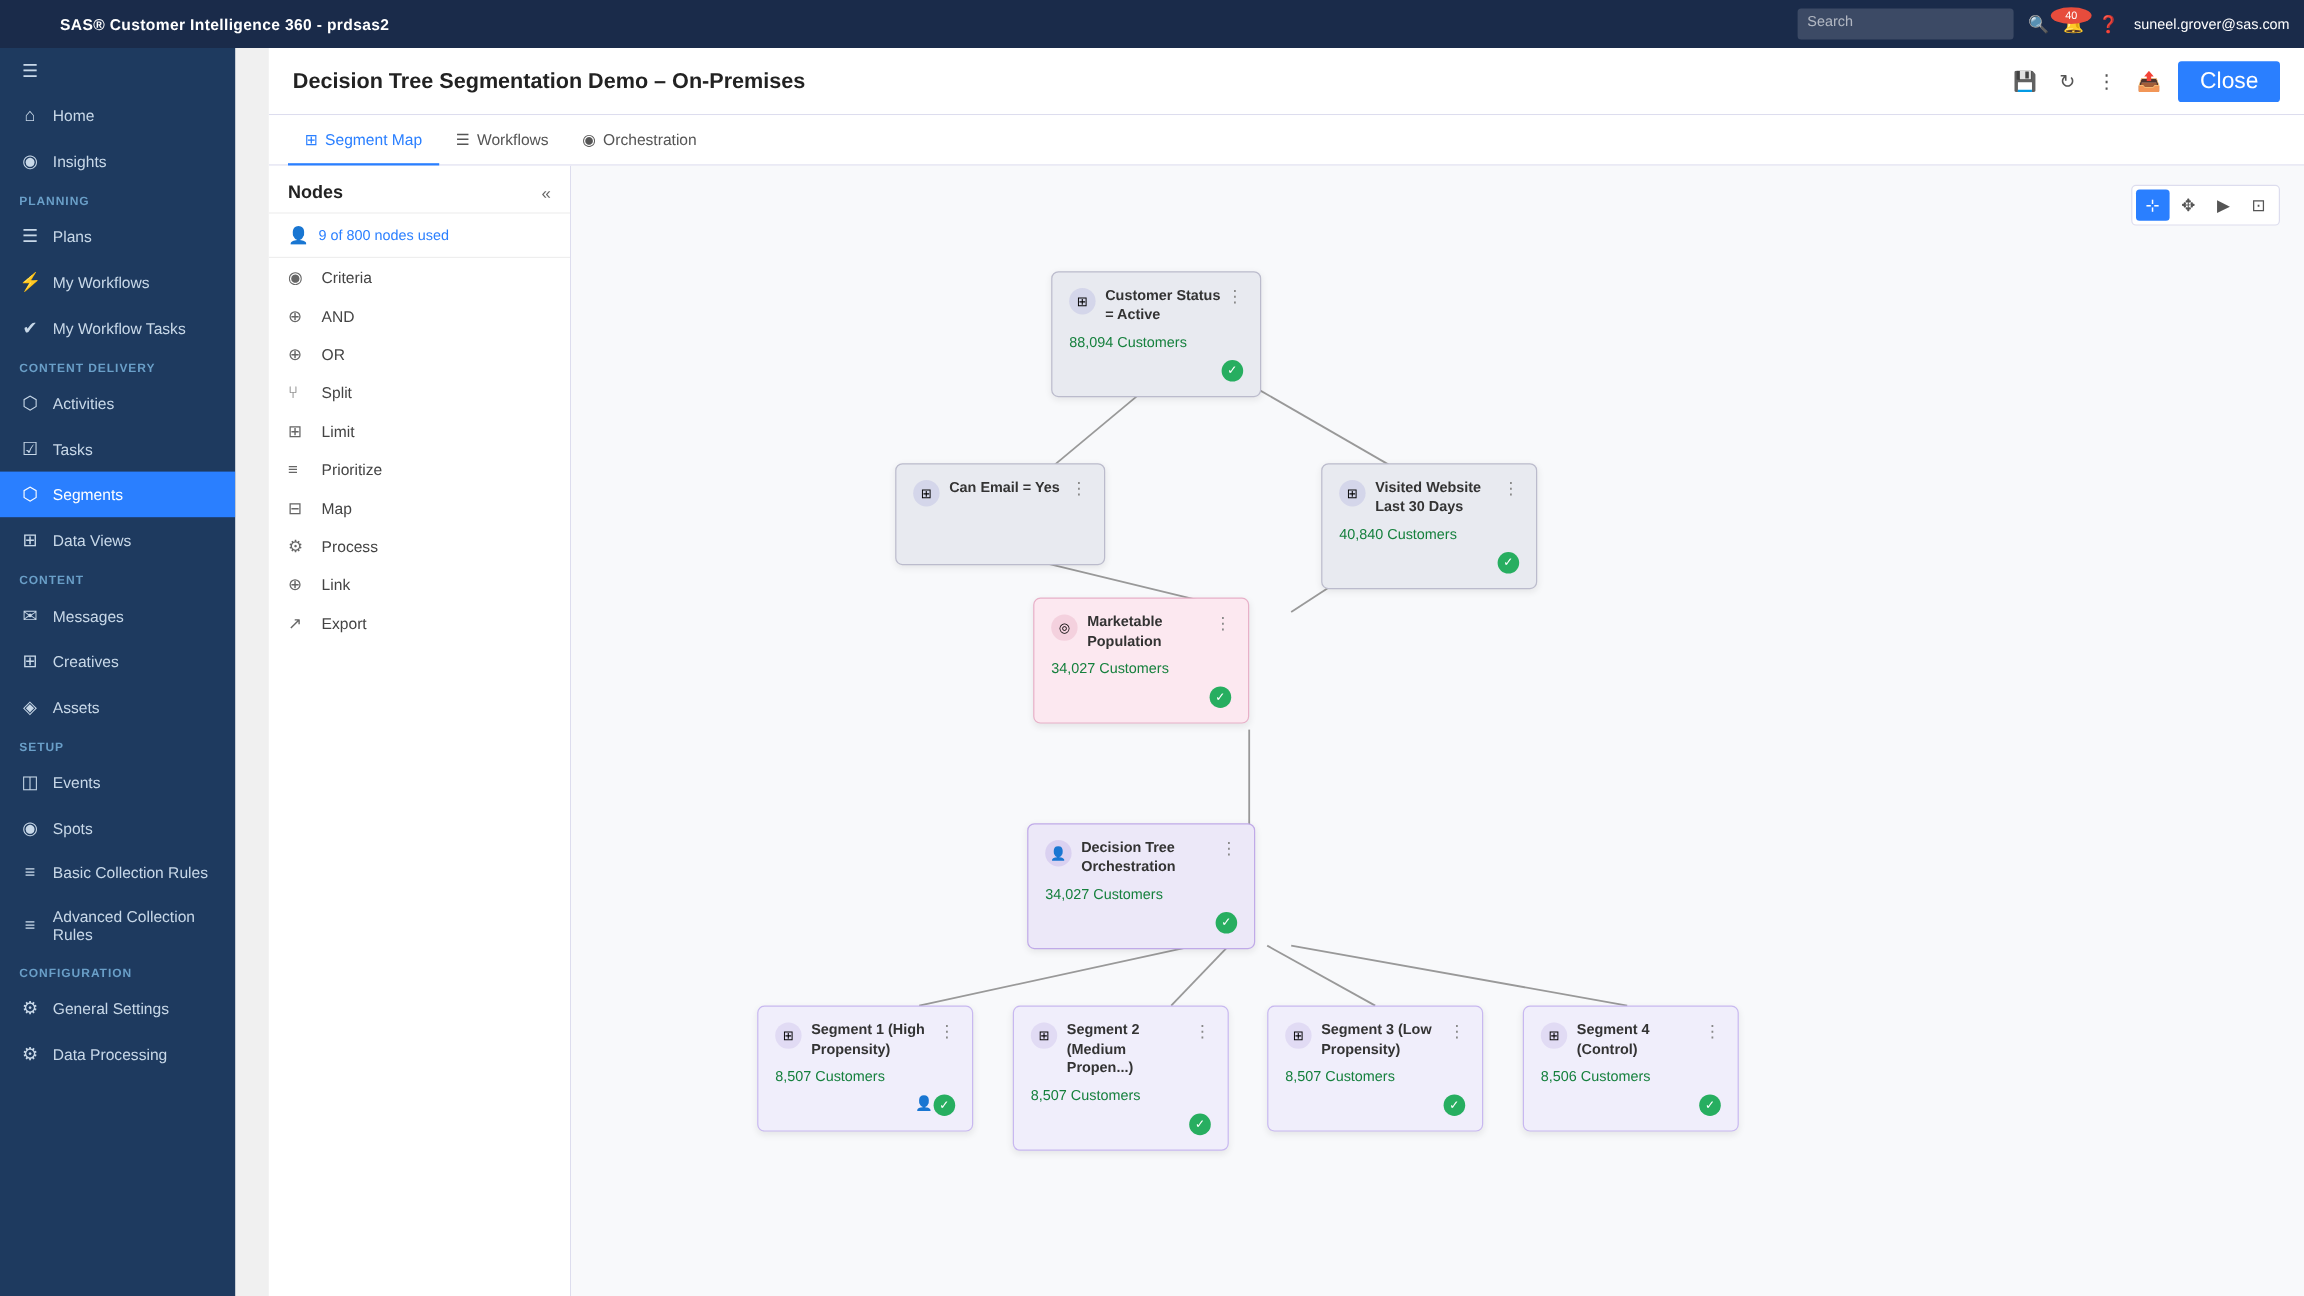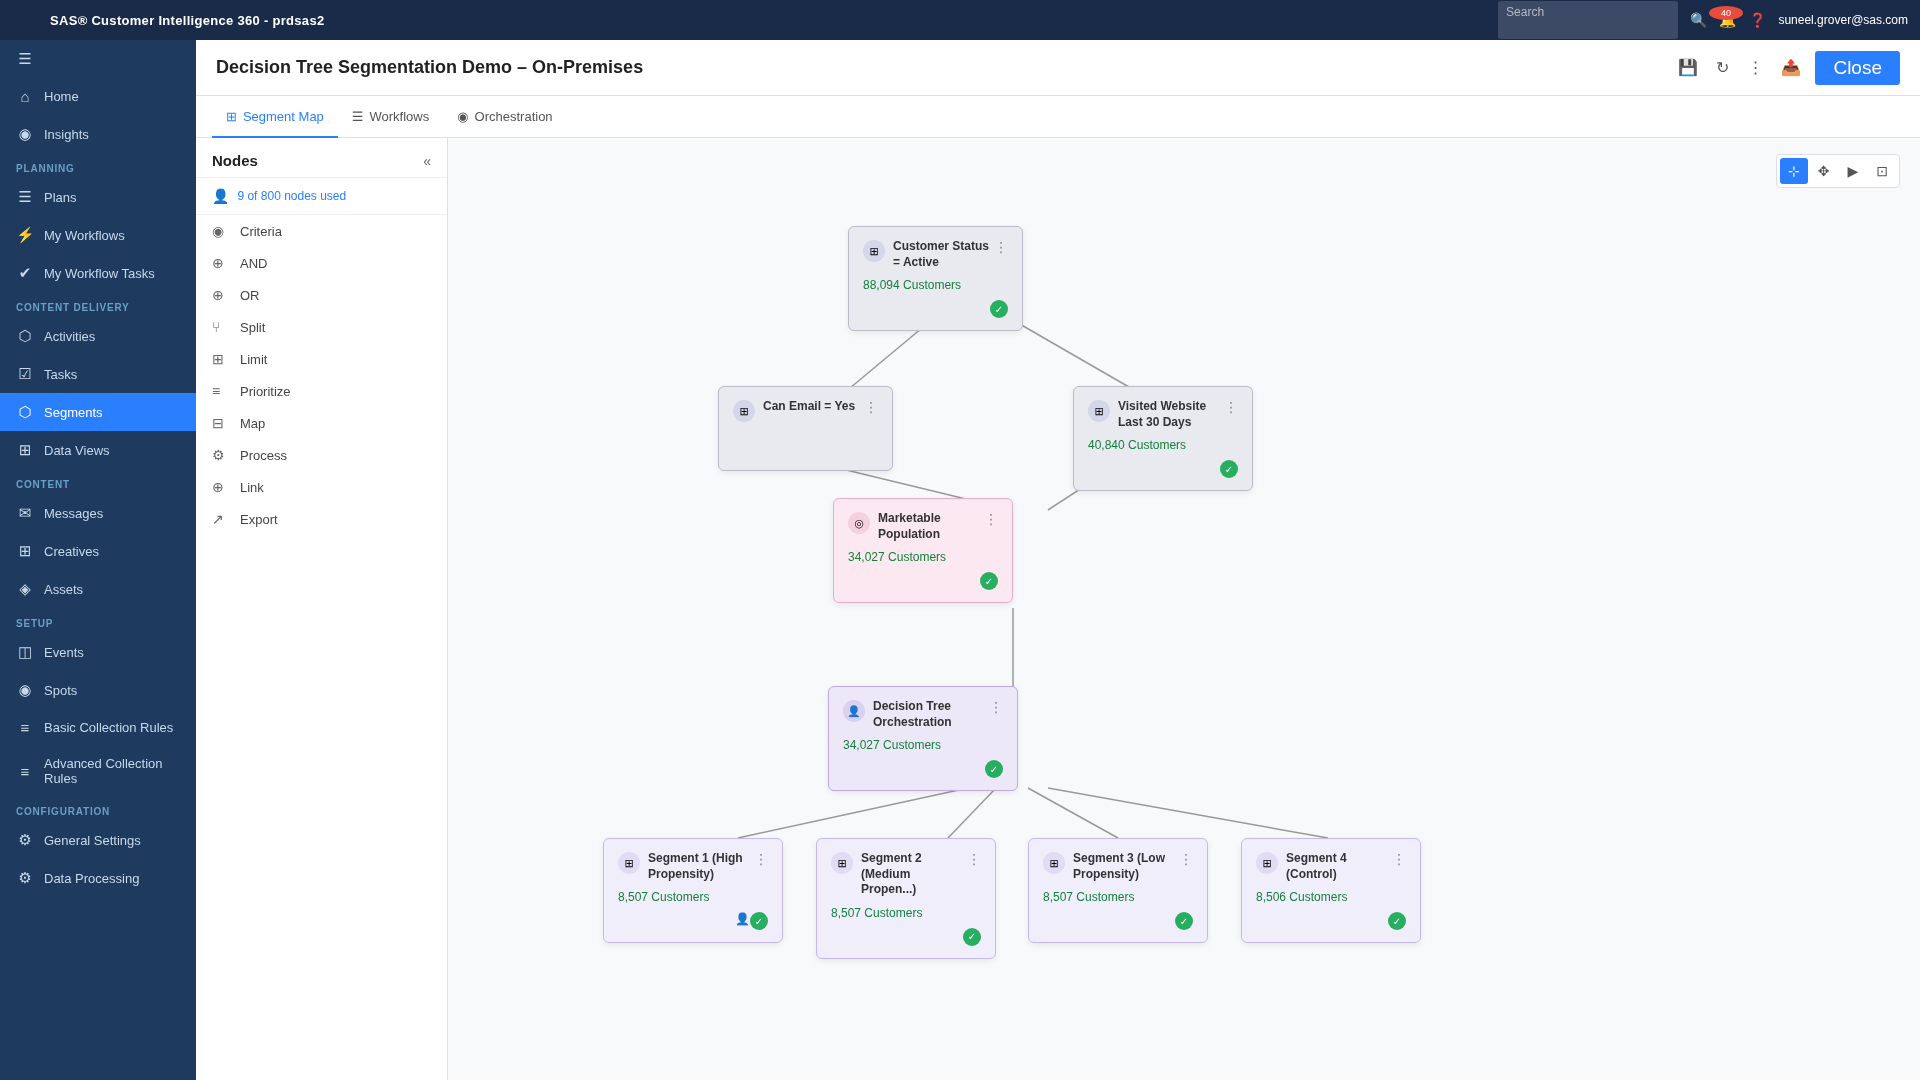--- a/index.html
+++ b/index.html
@@ -15,21 +15,21 @@
       color: white;
       flex-shrink: 0;
       gap: 10px;
     }
     .topbar-logo { font-size: 13px; font-weight: 600; letter-spacing: 0.3px; flex: 1; margin-left: 38px; }
     .topbar-search {
       background: rgba(255,255,255,0.15);
       border: none;
       border-radius: 3px;
       color: white;
-      padding: 4px 28px 20px 8px;
+      padding: 4px 28px 8px 8px;
       font-size: 12px;
       width: 180px;
       outline: none;
     }
     .topbar-search::placeholder { color: rgba(255,255,255,0.6); }
     .topbar-icons { display: flex; align-items: center; gap: 12px; }
     .topbar-icon { color: white; font-size: 14px; cursor: pointer; position: relative; }
     .badge {
       position: absolute; top: -6px; right: -6px;
       background: #e74c3c; color: white; font-size: 9px;
@@ -68,21 +68,21 @@
     .sidebar-section-label {
       padding: 10px 16px 4px 16px;
       font-size: 10px;
       text-transform: uppercase;
       letter-spacing: 0.8px;
       color: #6a9fc8;
       font-weight: 600;
     }
 
     
-    .content-area { flex: 1; display: flex; flex-direction: column; overflow: hidden; background: white; }
+    .content-area { flex: 1; display: flex; flex-direction: column; overflow: hidden; background: white; margin-left: 28px; }
 
     
     .title-bar {
       background: white;
       border-bottom: 1px solid #dde;
       padding: 0 20px;
       height: 56px;
       display: flex;
       align-items: center;
       justify-content: space-between;

